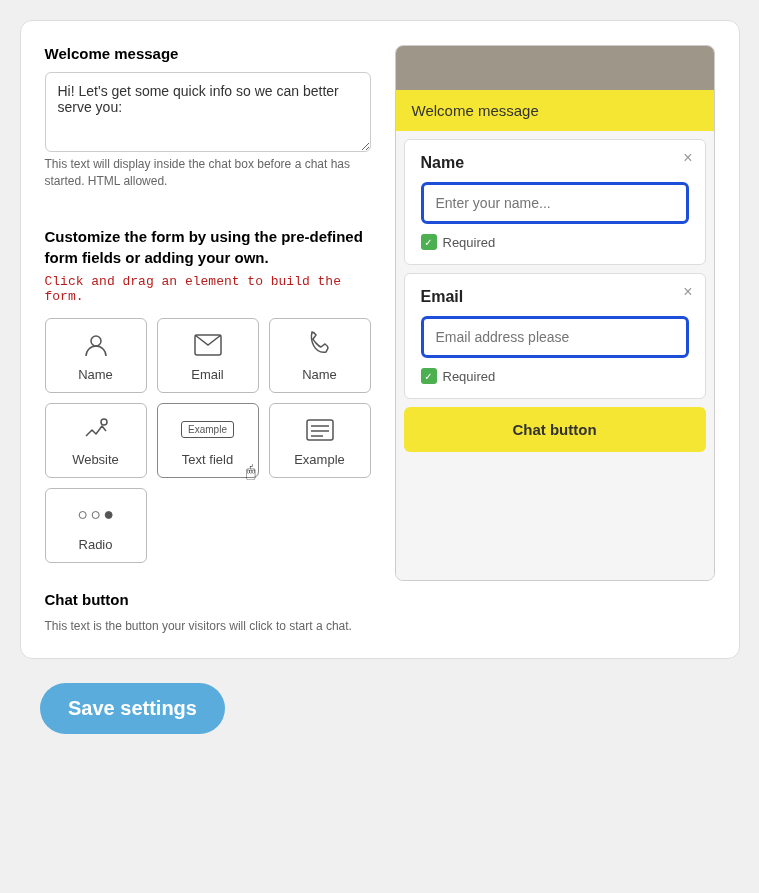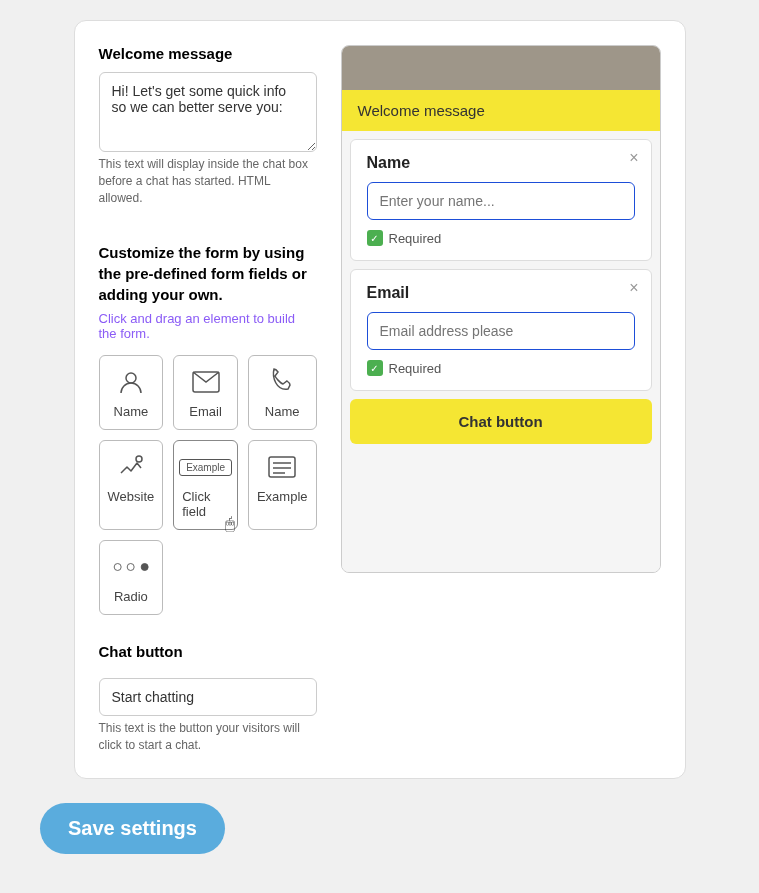--- a/index.html
+++ b/index.html
@@ -11,21 +11,21 @@
       display: flex;
       flex-direction: column;
       align-items: center;
       padding: 20px;
     }
 
     .main-card {
       background: #fff;
       border-radius: 12px;
       border: 1px solid #ddd;
-      width: 612px;
+      width: 720px;
       padding: 24px;
       display: flex;
       gap: 24px;
     }
 
     
     .left-panel {
       flex: 1;
       min-width: 0;
     }
@@ -60,22 +60,23 @@
 
     .customize-title {
       font-weight: 700;
       font-size: 15px;
       margin-bottom: 6px;
       line-height: 1.4;
     }
 
     .customize-hint {
       font-size: 13px;
-      color: #8b5cf6;
+      color: #b91c1c;
       margin-bottom: 14px;
+      font-family: Liberation Mono, monospace;
     }
 
     .form-elements-grid {
       display: grid;
       grid-template-columns: repeat(3, 1fr);
       gap: 10px;
     }
 
     .form-element-item {
       border: 1px solid #bbb;
@@ -172,21 +173,21 @@
       font-size: 16px;
       color: #999;
       cursor: pointer;
       background: none;
       border: none;
       line-height: 1;
     }
 
     .preview-input-mock {
       width: 100%;
-      border: 1px solid #1d4ed8;
+      border: 3px solid #1d4ed8;
       border-radius: 6px;
       padding: 10px 12px;
       font-size: 14px;
       color: #888;
       background: #fff;
       font-family: inherit;
     }
 
     .preview-required-row {
       display: flex;
@@ -311,21 +312,21 @@
               <circle cx="22" cy="6" r="3"></circle>
             </svg>
           </div>
           <span class="form-element-label">Website</span>
         </div>
 
         <div class="form-element-item active" style="position:relative;">
           <div class="form-element-icon">
             <div style="border:1.5px solid #555; border-radius:3px; padding:2px 6px; font-size:10px; color:#555; font-family:Arial;">Example</div>
           </div>
-          <span class="form-element-label">Click field</span>
+          <span class="form-element-label">Text field</span>
           <span class="cursor-hint" style="font-size:16px; bottom:-4px; right:2px;">🖱</span>
         </div>
 
         <div class="form-element-item">
           <div class="form-element-icon">
             <svg width="30" height="24" viewBox="0 0 30 24">
               <rect x="2" y="2" width="26" height="20" rx="2"></rect>
               <line x1="6" y1="8" x2="24" y2="8"></line>
               <line x1="6" y1="13" x2="24" y2="13"></line>
               <line x1="6" y1="18" x2="18" y2="18"></line>
@@ -347,21 +348,20 @@
               </svg>
           </div>
           <span class="form-element-label">Radio</span>
         </div>
 
       </div>
     </div>
 
     <div class="chat-button-section">
       <div class="section-title">Chat button</div>
-      <input type="text" class="chat-button-input" value="Start chatting" style="">
       <div class="hint-text" style="margin-top:4px;">This text is the button your visitors will click to start a chat.</div>
     </div>
 
   </div>
 
   <div class="right-panel">
     <div class="preview-box">
 
       <div class="preview-header"></div>
 

